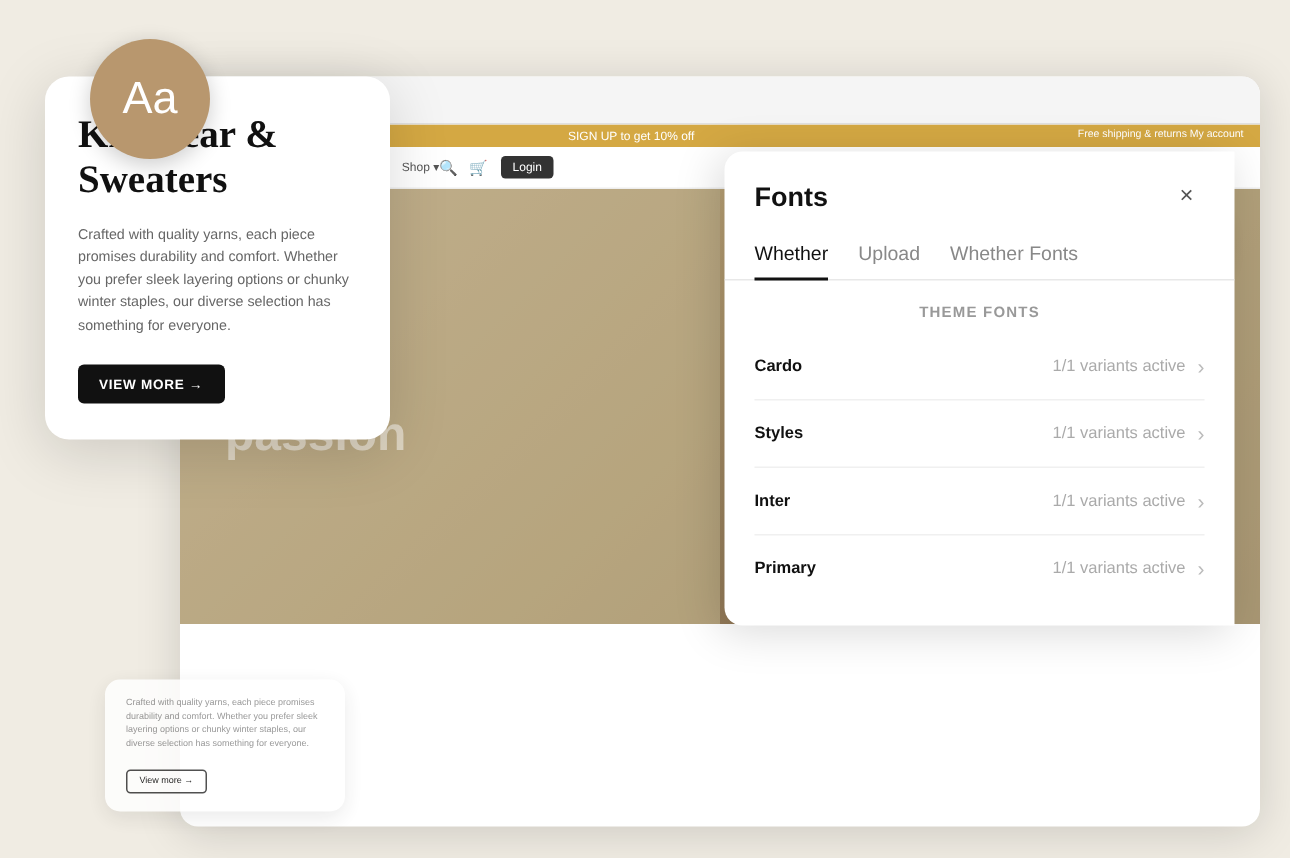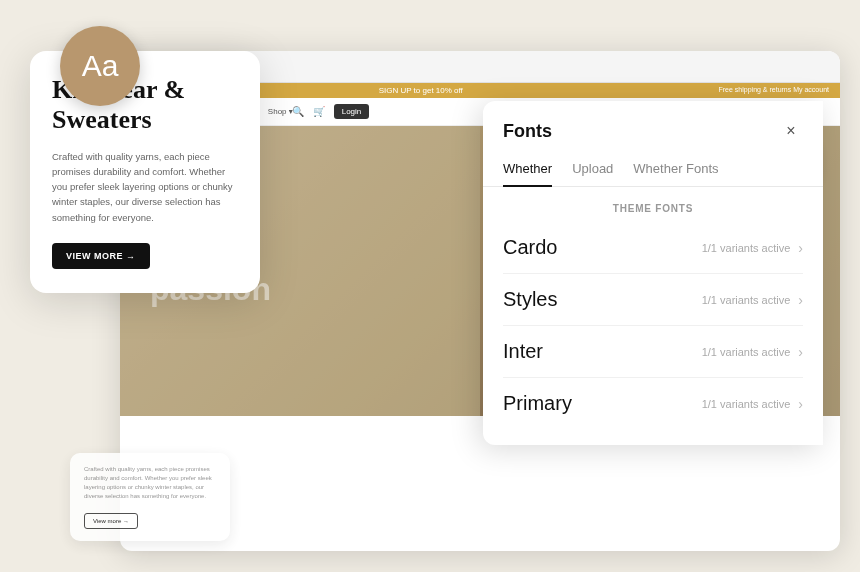--- a/index.html
+++ b/index.html
@@ -259,23 +259,23 @@
       padding: 14px 0;
       border-bottom: 1px solid #f0f0f0;
       cursor: pointer;
     }
 
     .font-item:last-child {
       border-bottom: none;
     }
 
     .font-name {
-      font-size: 20px;
+      font-size: 11px;
       color: #111;
-      font-weight: 400;
+      font-weight: 700;
     }
 
     .font-meta {
       display: flex;
       align-items: center;
       gap: 8px;
       color: #aaa;
       font-size: 11px;
       margin-left: 18px;
     }

